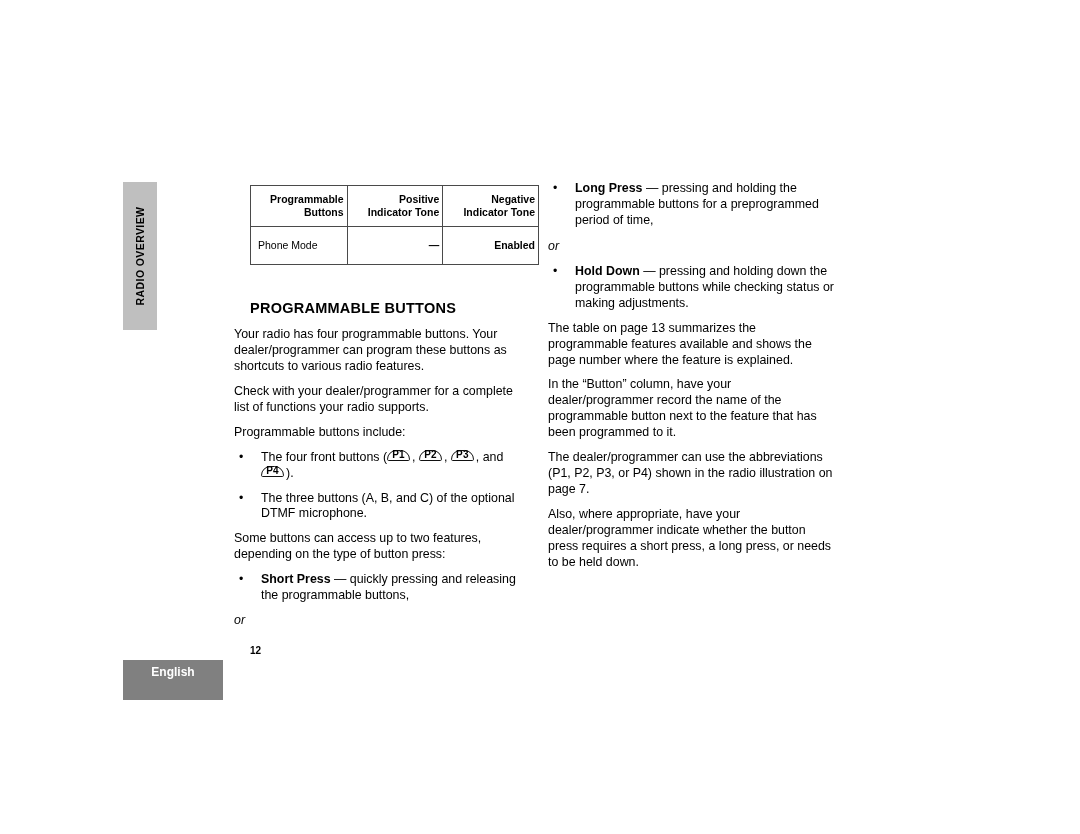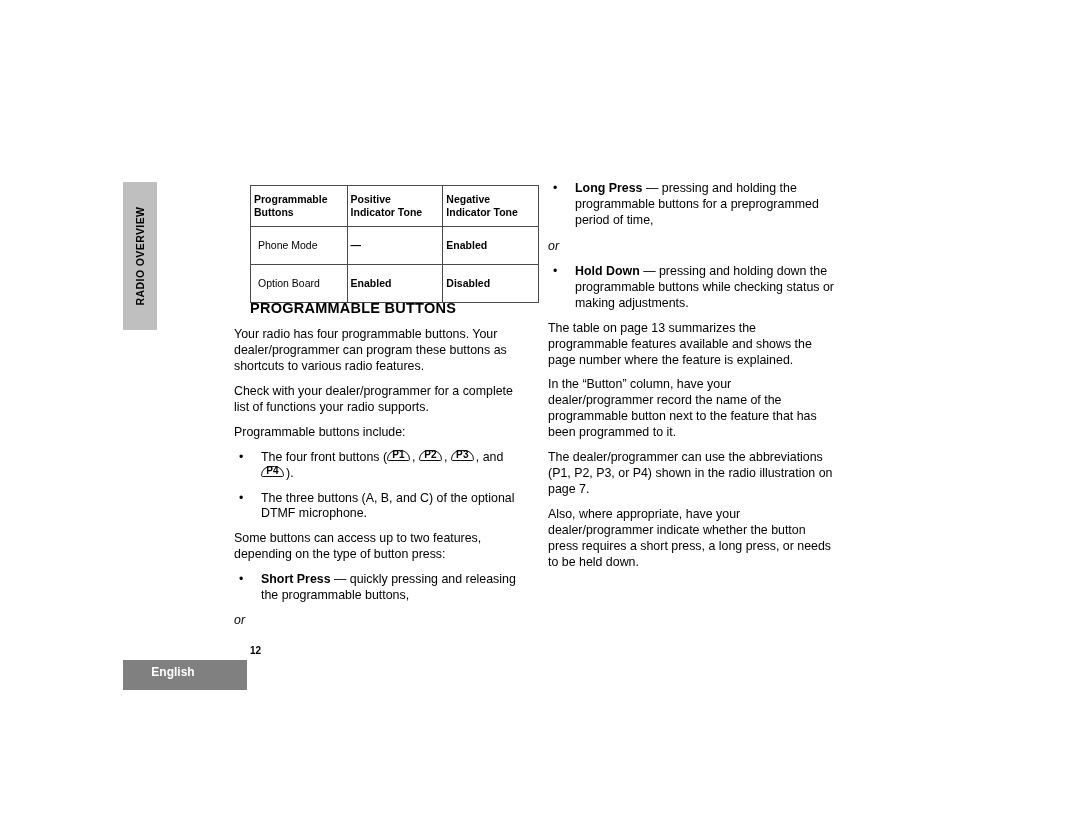--- a/index.html
+++ b/index.html
@@ -52,21 +52,21 @@
     left: 250px;
     top: 185px;
     width: 289px;
     border-collapse: collapse;
     border: 1.6px solid #2b2b2b;
     background: #fff;
   }
   .spec-table td, .spec-table th {
     border: 1px solid #4a4a4a;
     padding: 0;
-    text-align: left;
+    text-align: right;
     vertical-align: middle;
     font-size: 10.5px;
     line-height: 1.22;
     height: 21px;
   }
   .spec-table thead th {
     font-weight: bold;
     height: 36px;
     padding: 2px 3px;
   }
@@ -175,23 +175,22 @@
     left: 250px;
     top: 645px;
     font-size: 10px;
     font-weight: bold;
   }
   .lang-box {
     position: absolute;
     left: 123px;
     top: 660px;
     width: 100px;
-    height: 30px;
+    height: 40px;
     background: #808080;
-    padding-left: 24px;
   }
   .lang-label {
     position: absolute;
     left: 0;
     top: 0;
     width: 100px;
     height: 24px;
     line-height: 24px;
     text-align: center;
     color: #ffffff;
@@ -224,25 +223,20 @@
           <span>Indicator Tone</span>
         </th>
       </tr>
     </thead>
     <tbody>
       <tr>
         <td class="rowhead">Phone Mode</td>
         <td>—</td>
         <td>Enabled</td>
       </tr>
-      <tr>
-        <td class="rowhead">Option Board</td>
-        <td>Enabled</td>
-        <td>Disabled</td>
-      </tr>
     </tbody>
   </table>
 
   <div class="section-heading">PROGRAMMABLE BUTTONS</div>
 
   <div class="col-left">
 
     <p class="para">Your radio has four programmable buttons. Your dealer/programmer can program these buttons as shortcuts to various radio features.</p>
     <p class="para">Check with your dealer/programmer for a complete list of functions your radio supports.</p>
     <p class="para">Programmable buttons include:</p>

